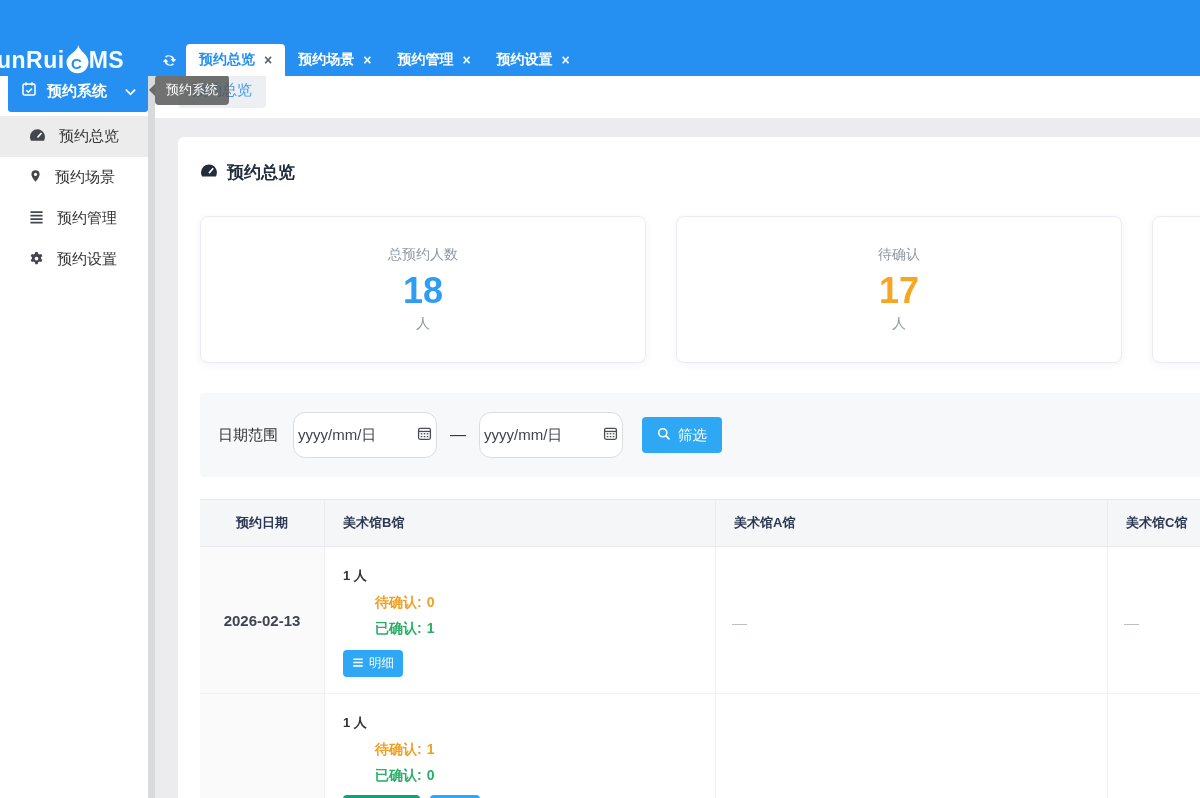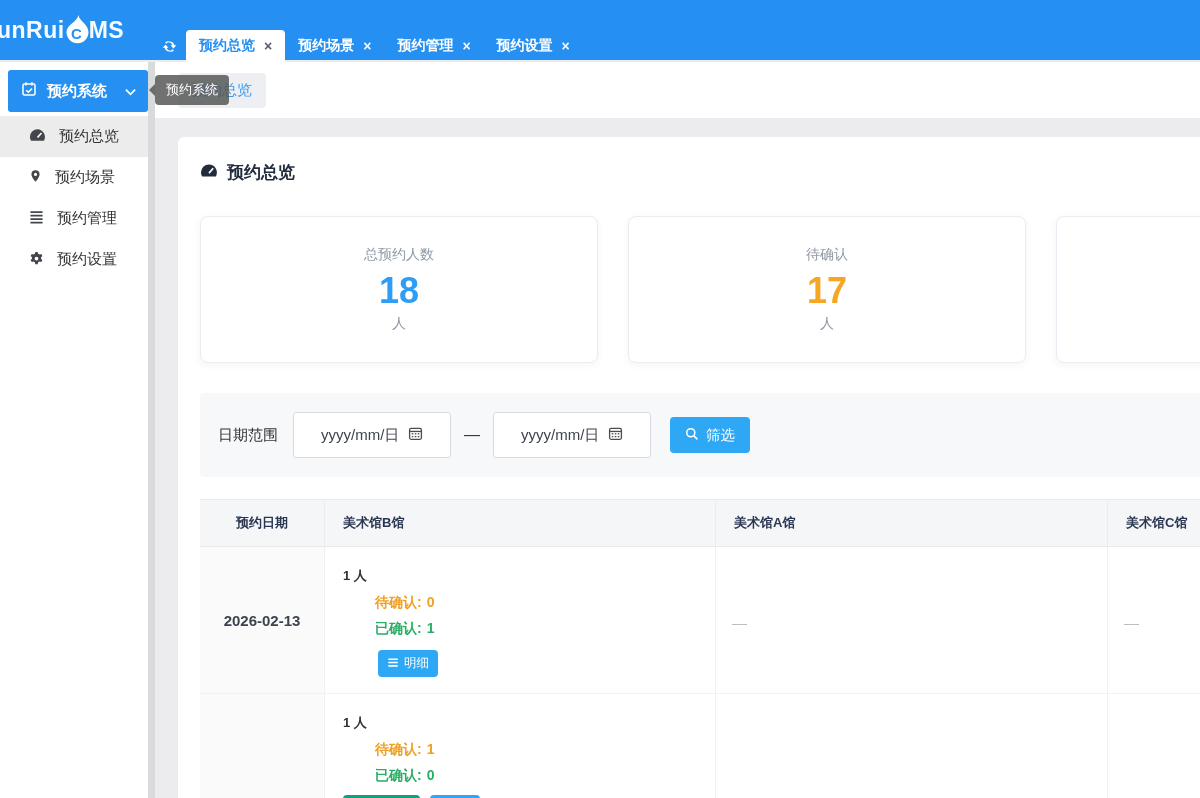--- a/index.html
+++ b/index.html
@@ -1,21 +1,21 @@
 <!DOCTYPE html>
 <html><head>
 <meta charset="utf-8">
 <style>
   * { margin:0; padding:0; box-sizing:border-box; }
   html,body { width:1200px; height:798px; overflow:hidden;
     font-family:"Liberation Sans","DejaVu Sans",sans-serif; background:#ececee; }
 
   
-  .topbar { position:absolute; top:0; left:0; width:1200px; height:60px;
-    background:#2590f2; display:flex; z-index:20; }
+  .topbar { position:absolute; top:0; left:0; width:1200px; height:76px;
+    background:#2590f2; display:flex; z-index:20;align-items:flex-end; }
   .logo { width:155px; display:flex; align-items:center; padding-left:0;
     color:rgba(255,255,255,.96); font-size:23px; font-weight:700; letter-spacing:.5px;
     white-space:nowrap; margin-left:-3px; }
   .flame { position:relative; width:26px; height:32px; display:inline-block; margin:0 -1px; }
   .flame svg { position:absolute; top:1px; left:0; }
   .flame-letter { position:absolute; top:11px; left:0; width:100%; text-align:center;
     color:#2590f2; font-size:15px; font-weight:700; }
   .tabsbar { display:flex; align-items:flex-end; height:62px; }
   .refresh-btn { width:34px; height:32px; display:flex; align-items:center;
     justify-content:center; cursor:pointer; }
@@ -53,35 +53,35 @@
   .content { flex:1; background:#ececee; position:relative; }
   .panel { position:absolute; left:23px; top:19px; width:1270px; min-height:1200px;
     background:#fff; border-radius:6px; padding:24px 22px; }
 
   
   .page-title { display:flex; align-items:center; gap:9px; font-size:17px; font-weight:700;
     color:#222c3d; }
 
   
   .cards { display:flex; gap:30px; margin-top:32px; }
-  .card { width:398px; height:147px; background:#fff; border:1px solid #e9ecf2;
+  .card { width:446px; height:147px; background:#fff; border:1px solid #e9ecf2;
     border-radius:8px; box-shadow:0 2px 8px rgba(31,45,61,.05); display:flex;
     flex-direction:column; align-items:center; justify-content:center; flex:none; }
   .card-label { font-size:14px; color:#8f98a6; }
   .card-value { font-size:36px; font-weight:700; margin:7px 0 5px; line-height:1.1; }
   .card-unit { font-size:14px; color:#8f98a6; }
   .v-blue { color:#2d9df5; } .v-orange { color:#f5a623; }
 
   
   .filterbar { margin-top:30px; height:84px; background:#f7f8f9; border-radius:4px;
     display:flex; align-items:center; padding:0 18px; gap:13px; }
   .filter-label { font-size:15px; color:#333; margin-right:2px; }
-  .date-input { width:158px; height:46px; background:#fff; border:1px solid #d9dde2;
-    border-radius:3px; display:flex; align-items:center; justify-content:space-between;
-    padding:0 27px; font-size:15px; color:#3f4450; cursor:text; }
+  .date-input { width:144px; height:46px; background:#fff; border:1px solid #d9dde2;
+    border-radius:12px; display:flex; align-items:center; justify-content:space-between;
+    padding:0 4px; font-size:15px; color:#3f4450; cursor:text; }
   .sep { color:#333; font-size:16px; }
   .filter-btn { height:36px; background:#2ea8f4; border:none; border-radius:4px; color:#fff;
     font-size:14.5px; display:flex; align-items:center; gap:7px; padding:0 15px;
     margin-left:6px; cursor:pointer; }
 
   
   .grid-table { margin-top:22px; }
   .t-head, .t-row { display:grid; grid-template-columns:125px 391px 392px 1fr; }
   .t-head { height:48px; background:#f5f6f8; border-top:1px solid #e8eaee;
     border-bottom:1px solid #e8eaee; }
@@ -92,21 +92,21 @@
   .t-row { border-bottom:1px solid #f0f2f4; min-height:146px; }
   .td-date { background:#fafafa; display:flex; align-items:center; justify-content:center;
     font-size:15px; font-weight:700; color:#3d444f; border-right:1px solid #f0f0f0; }
   .td { padding:20px 18px 16px; border-right:1px solid #f0f0f0; }
   .td:last-child { border-right:none; }
   .cell-count { font-size:13px; font-weight:700; color:#333; margin-bottom:9px; }
   .cell-line { font-size:14px; margin-bottom:8px; display:flex; gap:5px; font-weight:600;margin-left:32px; }
   .pending { color:#f0a125; } .confirmed { color:#2bae66; }
   .detail-btn { margin-top:4px; height:27px; background:#2ea8f4; color:#fff; border:none;
     border-radius:4px; font-size:12.5px; display:inline-flex; align-items:center; gap:5px;
-    padding:0 9px; cursor:pointer;margin-left:35px; }
+    padding:0 9px; cursor:pointer; }
   .td-empty { display:flex; align-items:center; padding-left:16px; color:#b9bdc4;
     font-size:15px; }
   .row-actions { display:flex; gap:10px; margin-top:10px; }
   .confirm-btn { width:77px; height:28px; background:#0ea47b; border:none;
     border-radius:4px; cursor:pointer; }
   .detail-btn-sm { width:50px; height:28px; background:#2ea8f4; border:none;
     border-radius:4px; cursor:pointer; }
 </style>
 </head>
 <body>

